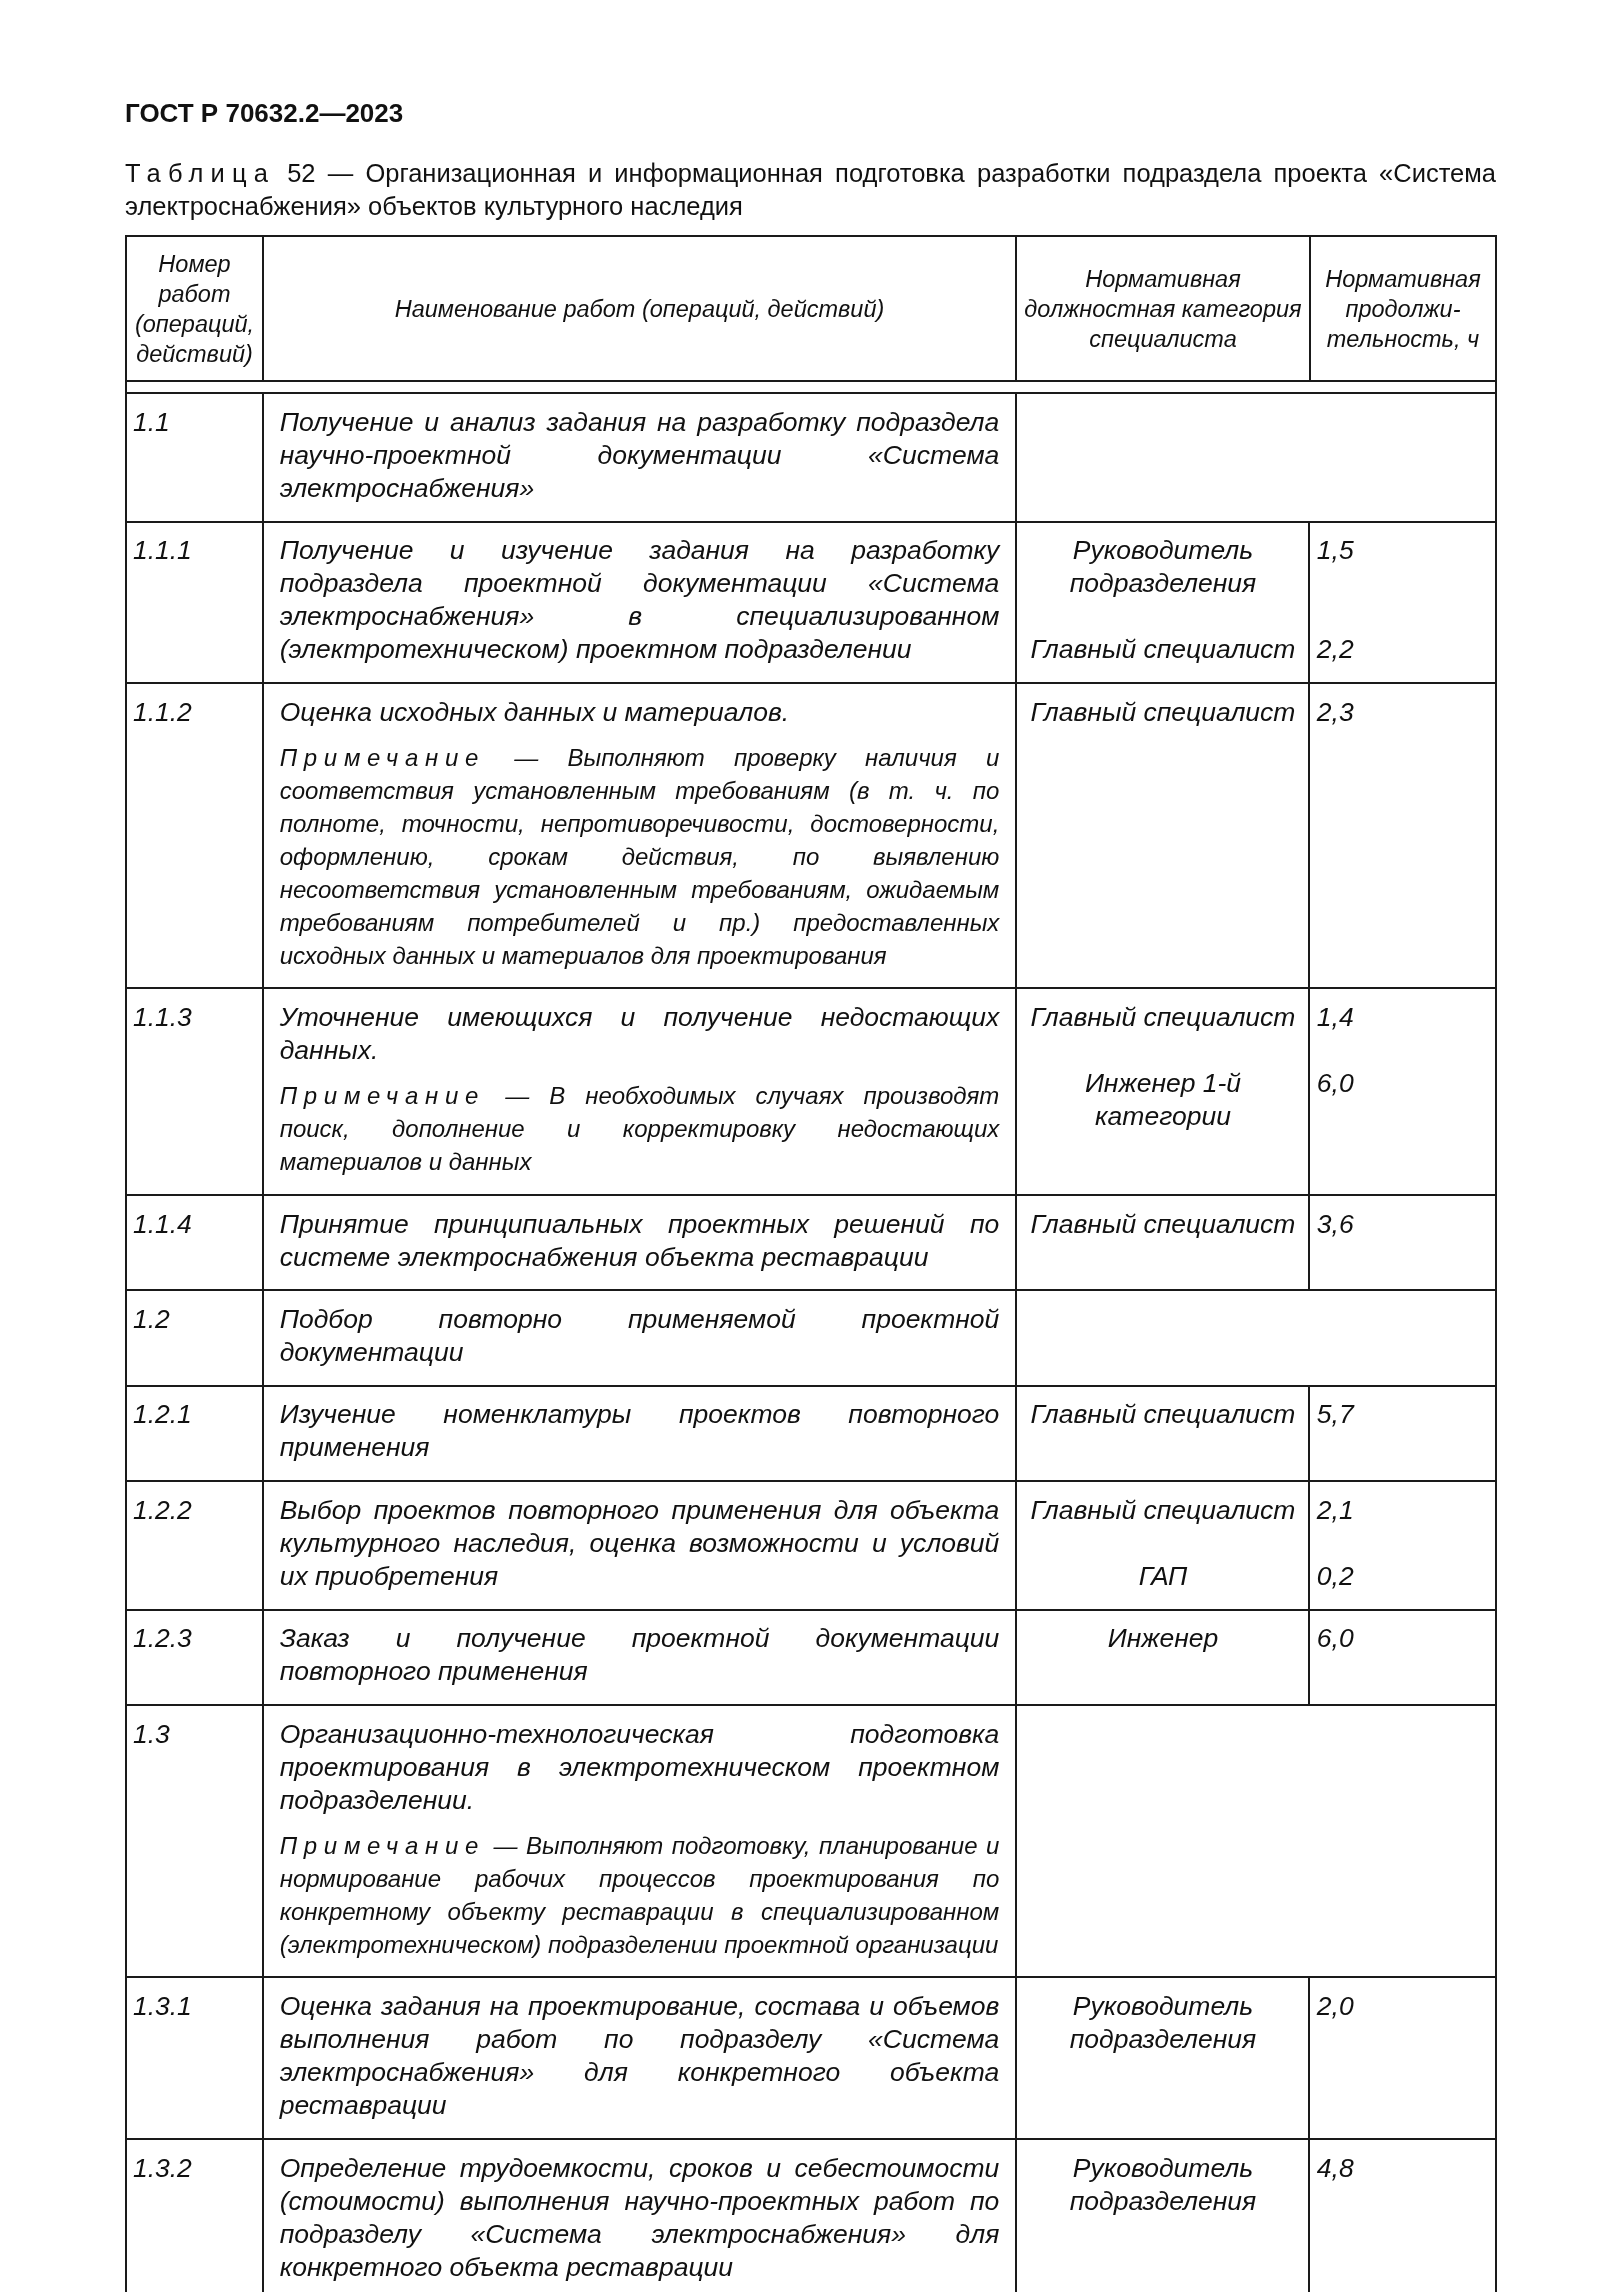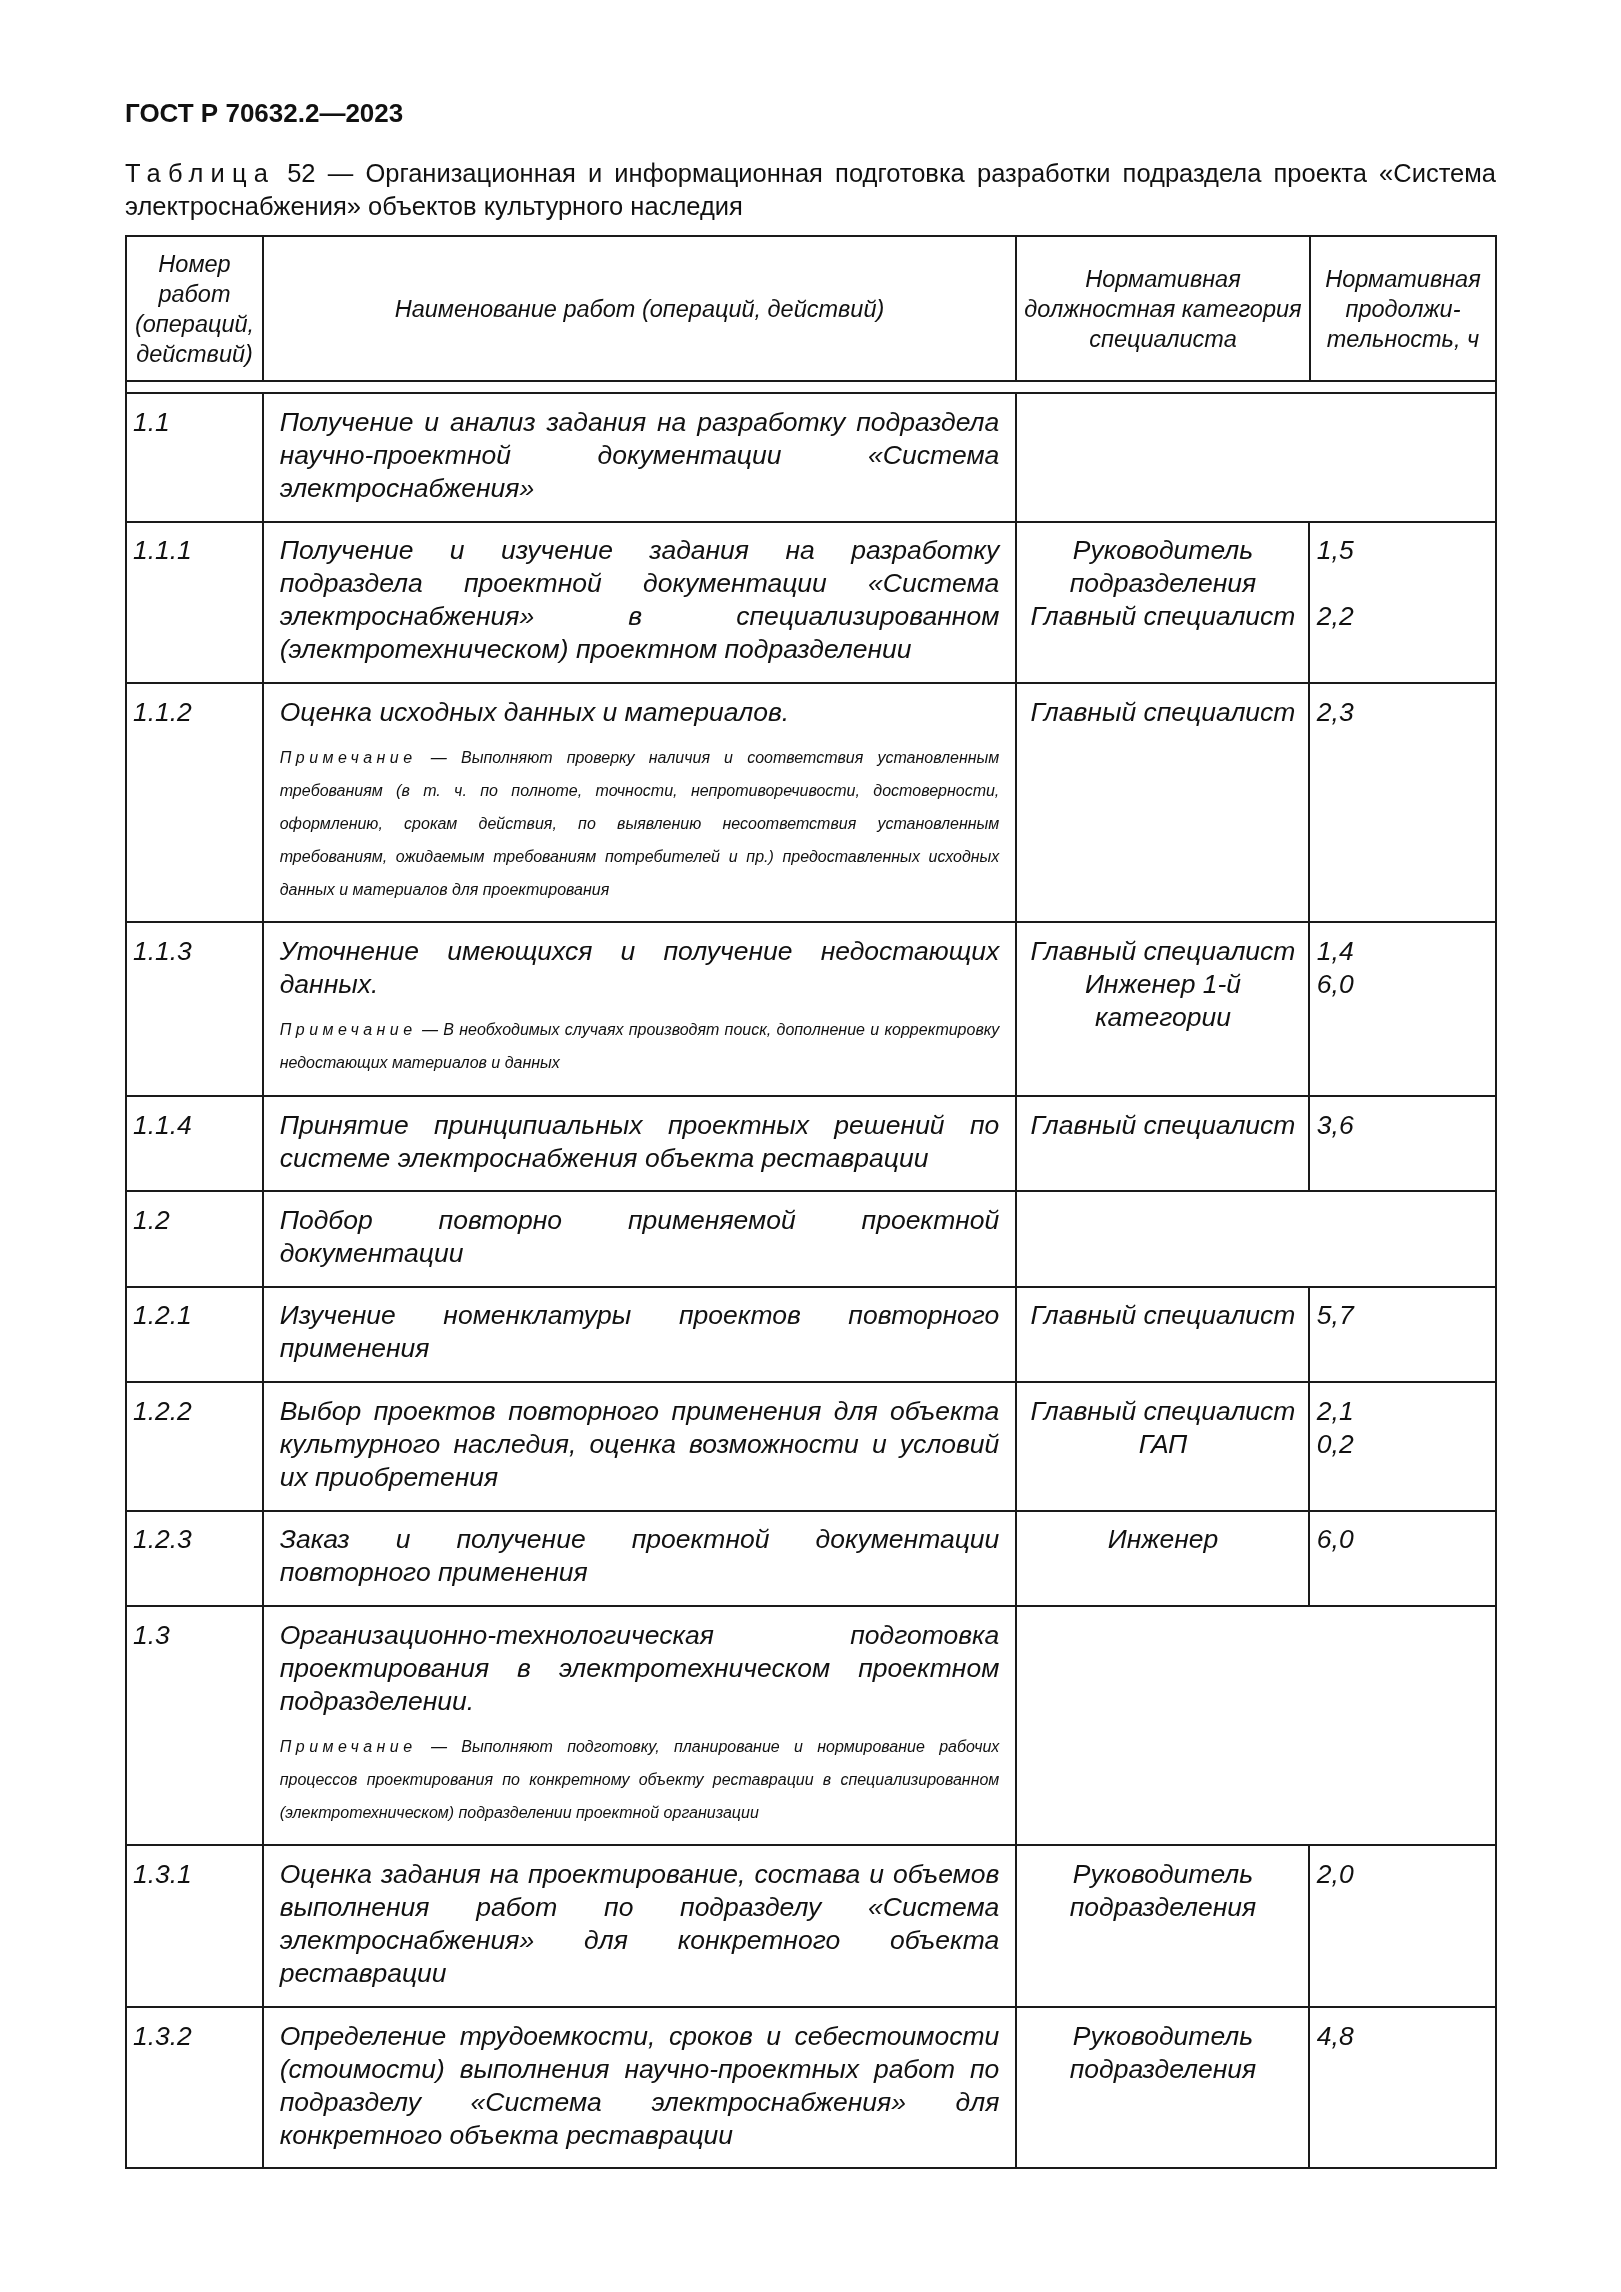--- a/index.html
+++ b/index.html
@@ -49,35 +49,36 @@
     font-size:26.5px; line-height:33px;
     padding:11.8px 5.9px 0 5.9px;
   }
   td.c-desc {
     vertical-align:top;
     font-size:26.5px; line-height:33px;
     text-align:justify;
     padding:11.8px 15.7px 15.7px 15.7px;
   }
   .para + .para { margin-top:11.8px; }
-  .para.note { font-size:16px; }
+  .para.note { font-size:24px; }
   .note-label { letter-spacing:0.28em; }
 
   td.c-right {
     vertical-align:top;
     position:relative;
     padding:0;
   }
   .vdiv {
     position:absolute; top:0; bottom:0; right:185px;
     width:2px; background:#1a1a1a;
   }
   .right-grid {
     display:grid;
     grid-template-columns:1fr 186px;
+    row-gap:33px;
     padding:11.8px 0 11.8px 0;
     font-size:26.5px; line-height:33px;
   }
   .cat { text-align:center; padding:0 11.8px; }
   .hrs { text-align:left; padding:0 7.8px; }
 </style>
 </head>
 <body>
 
 <div class="doc-code">ГОСТ Р 70632.2—2023</div>

